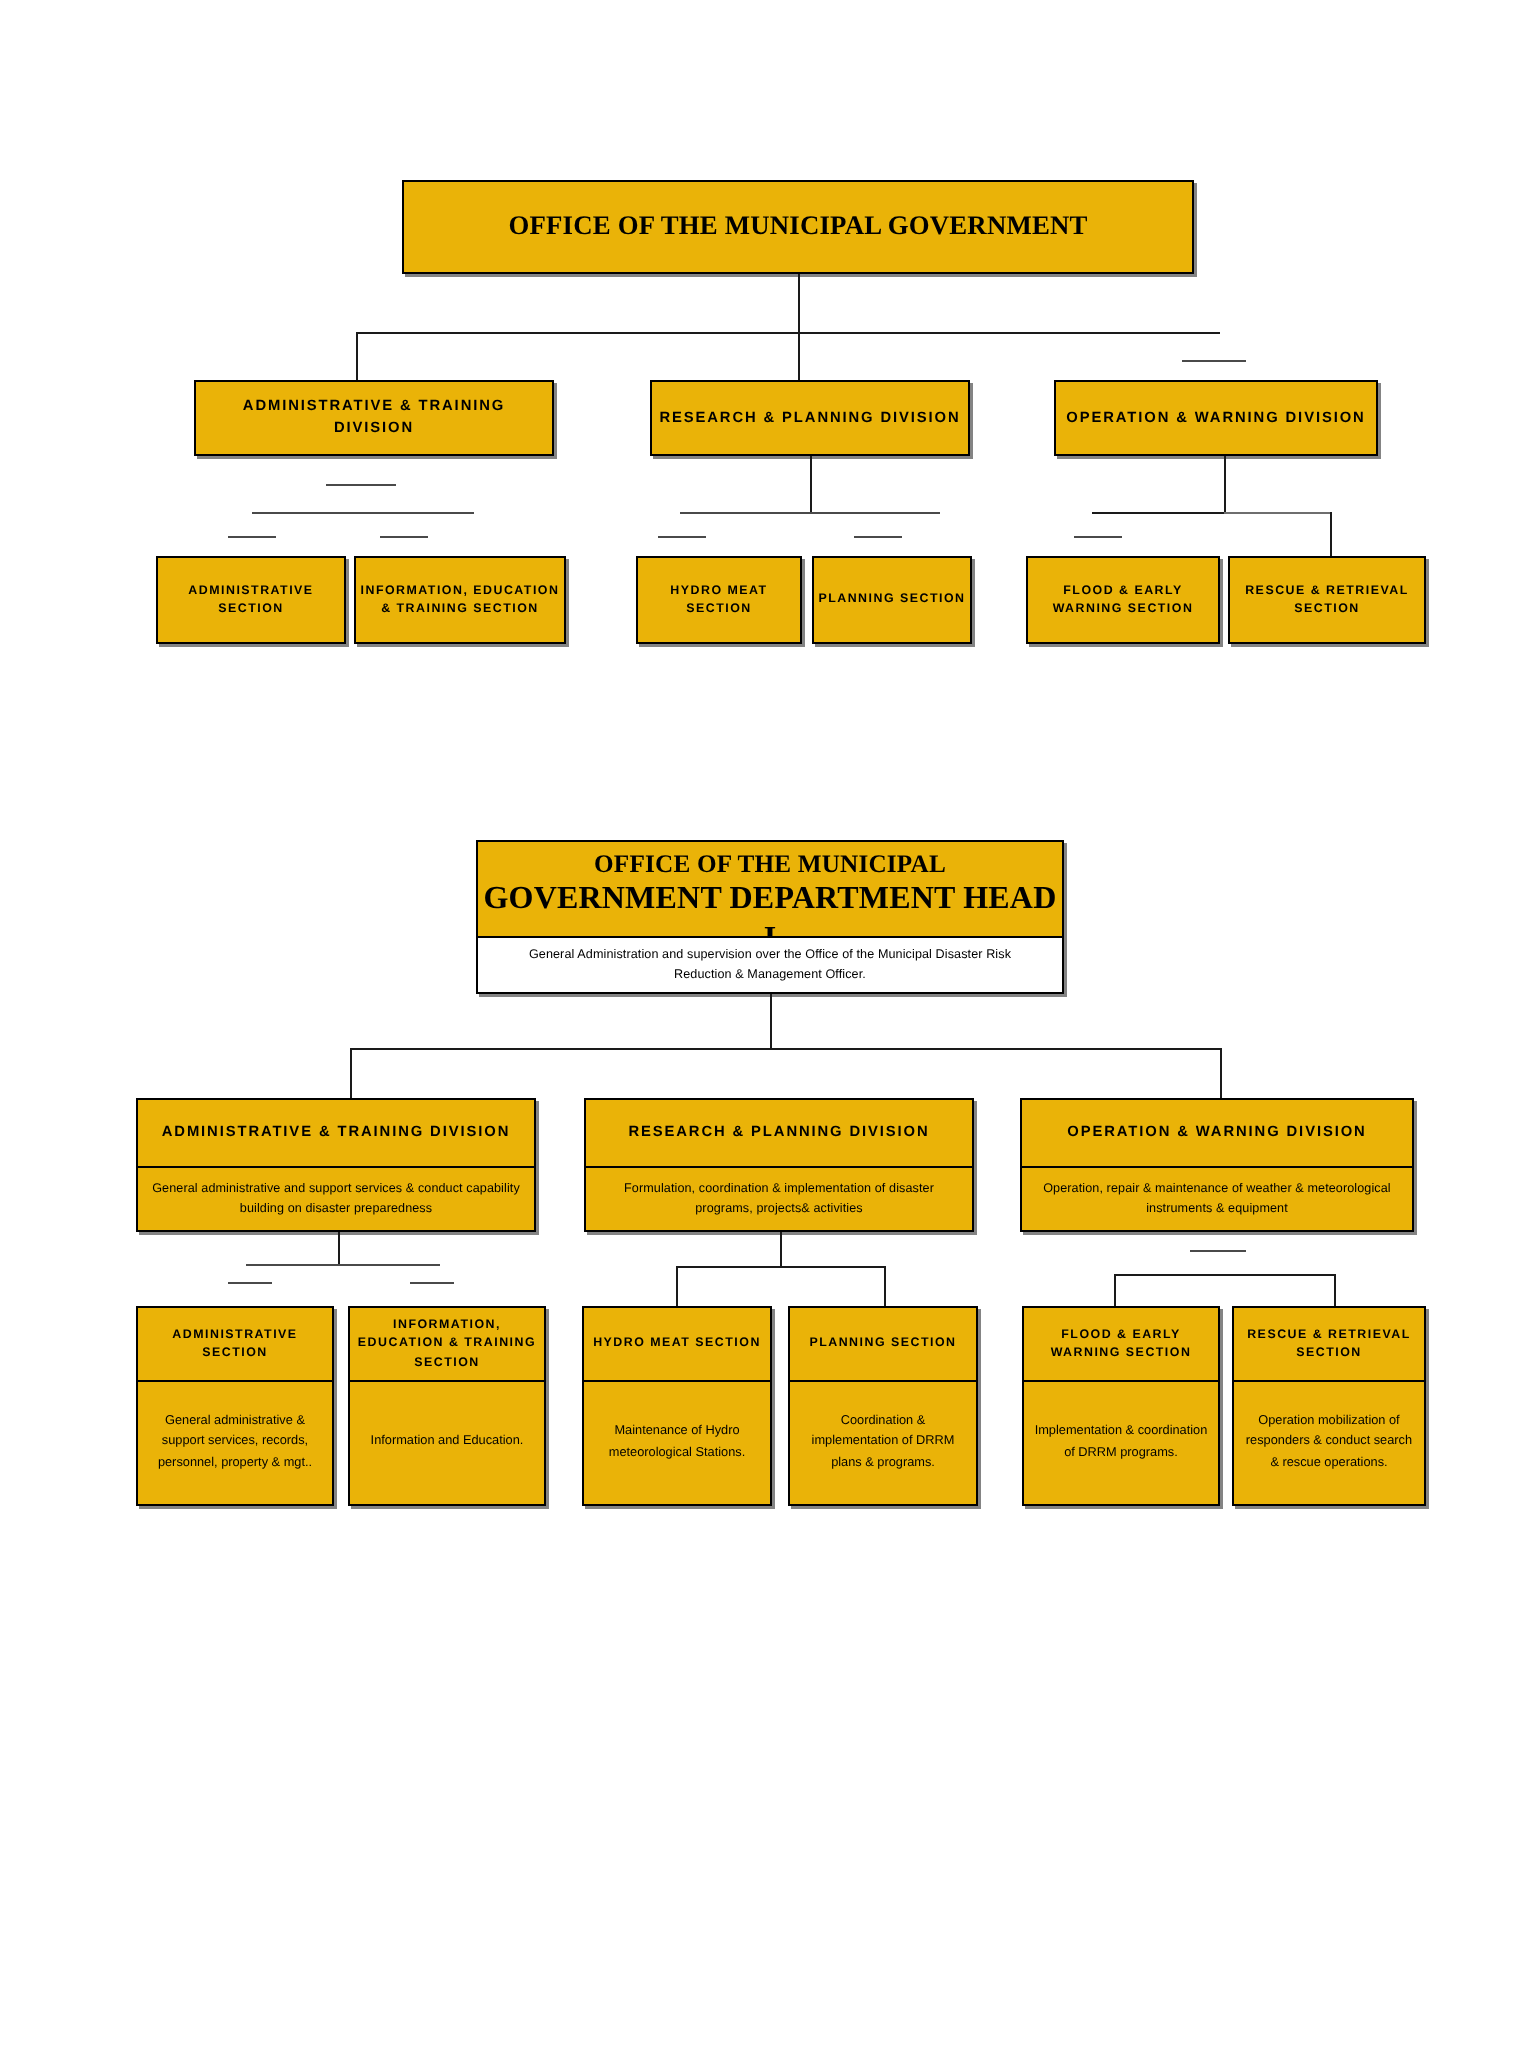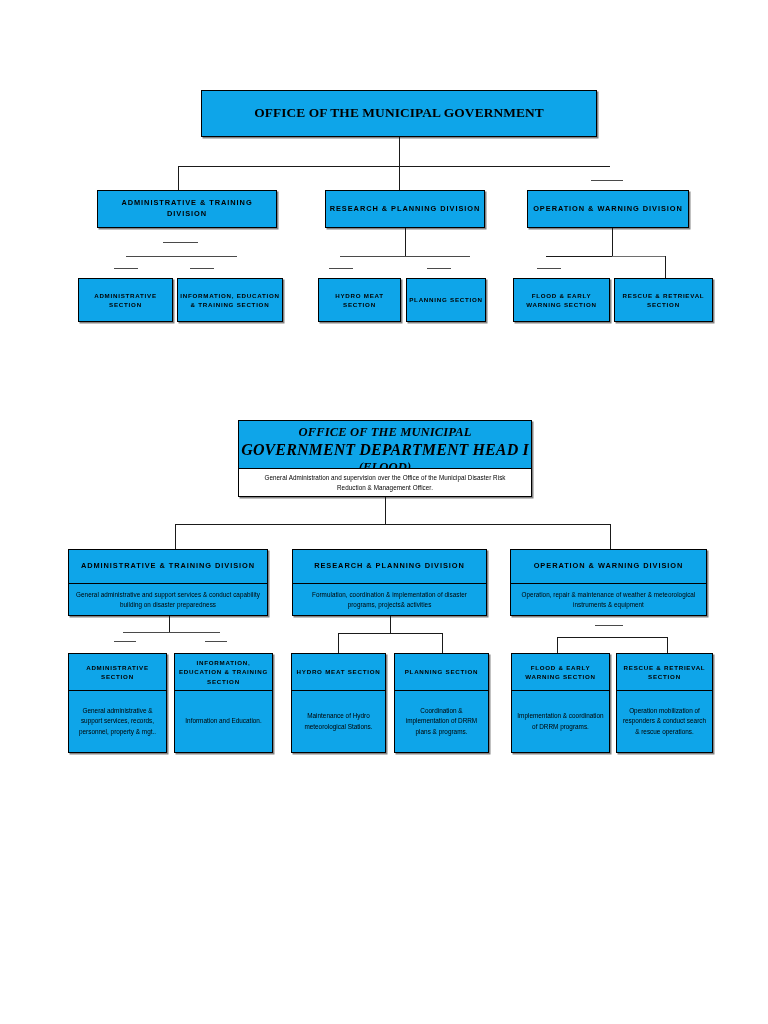--- a/index.html
+++ b/index.html
@@ -22,21 +22,21 @@
     left: 0; top: 0;
     width: 768px;
     height: 1024px;
   }
 
   
   .box {
     position: absolute;
     box-sizing: border-box;
     border: 1.2px solid #000;
-    background: #0ea5e9;
+    background: #eab308;
     box-shadow: 1.5px 1.5px 0 rgba(110,110,110,0.85);
     display: flex;
     flex-direction: column;
     align-items: stretch;
     justify-content: center;
     text-align: center;
   }
 
   .title-serif {
     font-family: "Liberation Serif", serif;
@@ -108,21 +108,20 @@
   .ln-h.soft { border-top-color: #6e6e6e; }
 
   
   .overflow-title {
     position: absolute;
     left: 0;
     right: 0;
     top: 4px;
     text-align: center;
     pointer-events: none;
-    font-style: italic;
   }
 </style>
 </head>
 <body>
 
 <div class="canvas">
 
   <div>
 
     <div class="box" style="left:201px; top:90px; width:396px; height:47px;">

